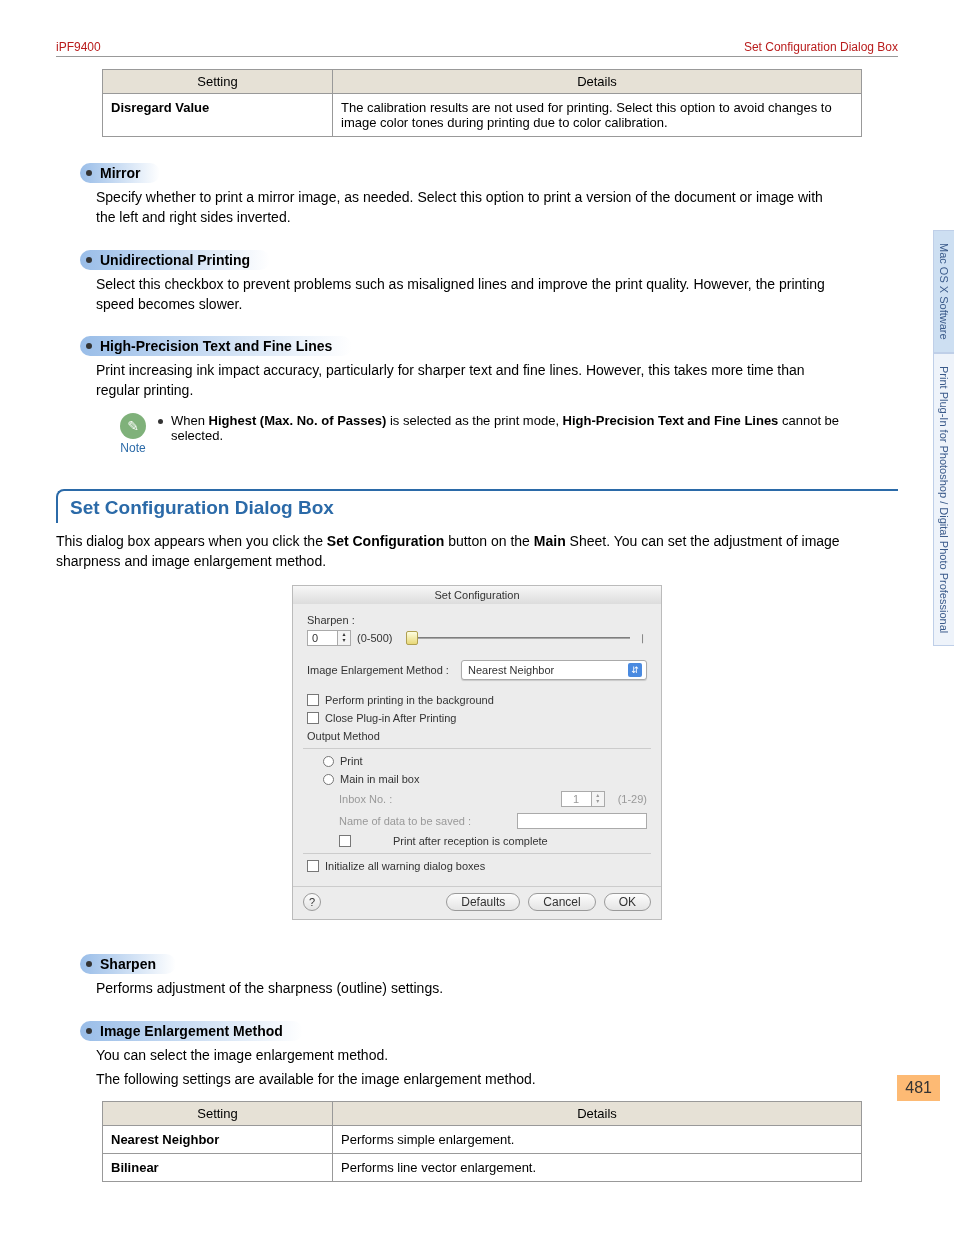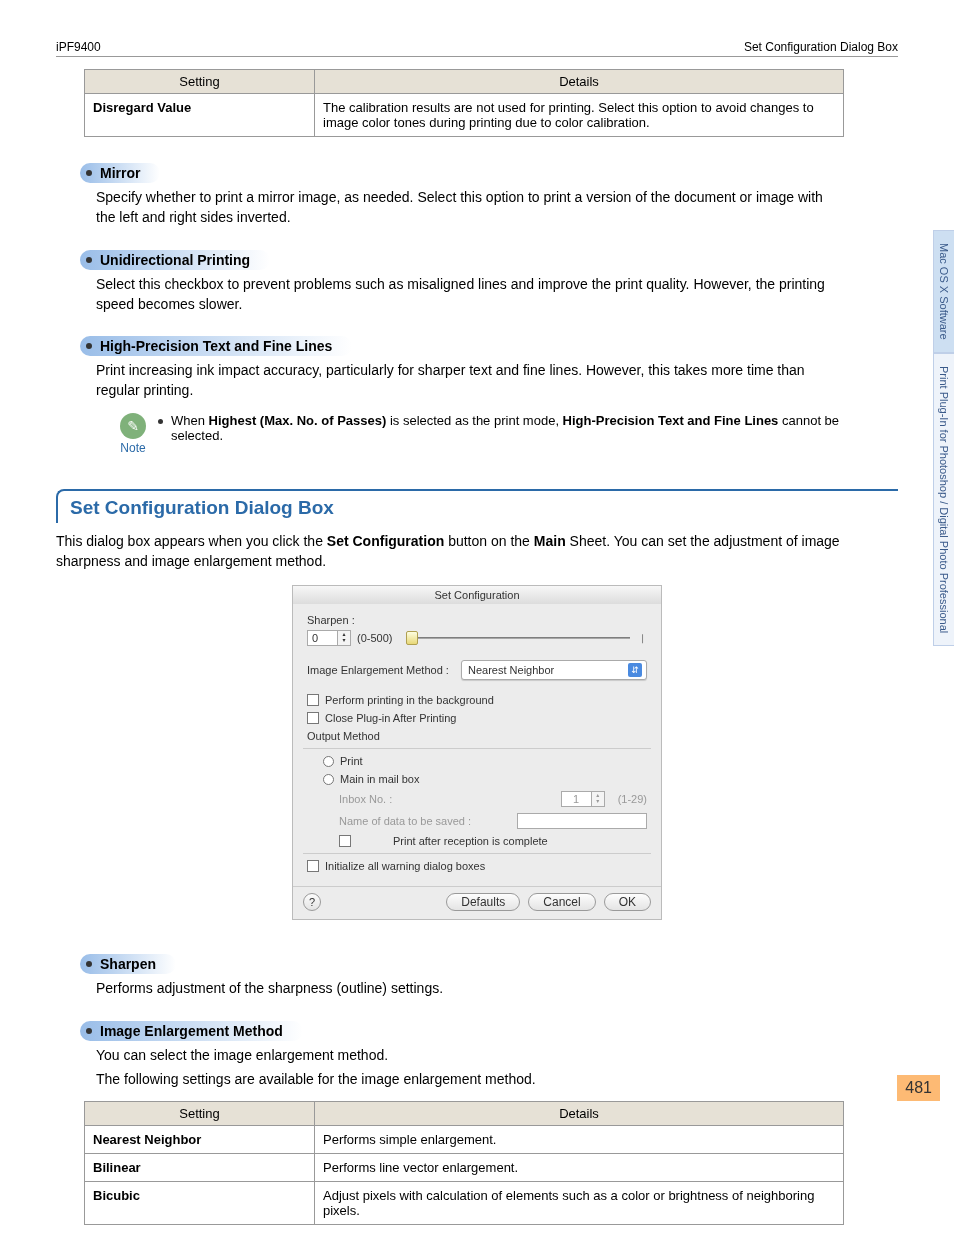--- a/index.html
+++ b/index.html
@@ -1,19 +1,19 @@
 <!DOCTYPE html>
 <html><head>
 <meta charset="utf-8">
 <style>
   * { box-sizing: border-box; margin: 0; padding: 0; }
   body { font-family: Arial, Helvetica, sans-serif; font-size: 14px; color: #000; background: #fff; width: 954px; position: relative; }
   .page { padding: 40px 56px 40px 56px; }
-  .header-row { display: flex; justify-content: space-between; font-size: 12px; color: #000000; border-bottom: 1px solid #999; padding-bottom: 2px; margin-bottom: 12px; }
-  table.data { width: 760px; border-collapse: collapse; margin-left: 28px; margin-bottom: 16px; font-size: 13px; }
+  .header-row { display: flex; justify-content: space-between; font-size: 12px; color: #b91c1c; border-bottom: 1px solid #999; padding-bottom: 2px; margin-bottom: 12px; }
+  table.data { width: 760px; border-collapse: collapse; margin-left: 46px; margin-bottom: 16px; font-size: 13px; }
   table.data th { background: #e6e1d6; font-weight: normal; padding: 4px 8px; border: 1px solid #999; text-align: center; }
   table.data td { padding: 6px 8px; border: 1px solid #999; vertical-align: top; }
   table.data td.setting { font-weight: bold; width: 230px; }
   .bullet-head { display:inline-flex; align-items:center; background: linear-gradient(to right, rgba(153,189,232,1), rgba(153,189,232,0)); border-radius: 12px; padding: 2px 20px 2px 6px; margin-left: 24px; margin-top: 10px; }
   .bullet-head .dot { width:6px; height:6px; background:#333; border-radius:50%; margin-right:8px; }
   .bullet-head .label { font-weight: bold; color: #000; font-size: 14px; }
   .desc { margin: 4px 56px 12px 40px; line-height: 1.45; }
   .note-row { display:flex; align-items:flex-start; margin: 6px 56px 14px 64px; font-size: 13px; }
   .note-icon { display:flex; flex-direction:column; align-items:center; margin-right:12px; }
   .note-icon .circ { width:26px; height:26px; border-radius:50%; background:#7fb17a; display:flex; align-items:center; justify-content:center; color:#fff; font-size:14px; }
@@ -218,21 +218,17 @@
       <th>Details</th>
     </tr>
     <tr>
       <td class="setting">Nearest Neighbor</td>
       <td>Performs simple enlargement.</td>
     </tr>
     <tr>
       <td class="setting">Bilinear</td>
       <td>Performs line vector enlargement.</td>
     </tr>
-    <tr>
-      <td class="setting">Bicubic</td>
-      <td>Adjust pixels with calculation of elements such as a color or brightness of neighboring pixels.</td>
-    </tr>
   </tbody>
     </table>
 
   
 </div>
 
 </body></html>

